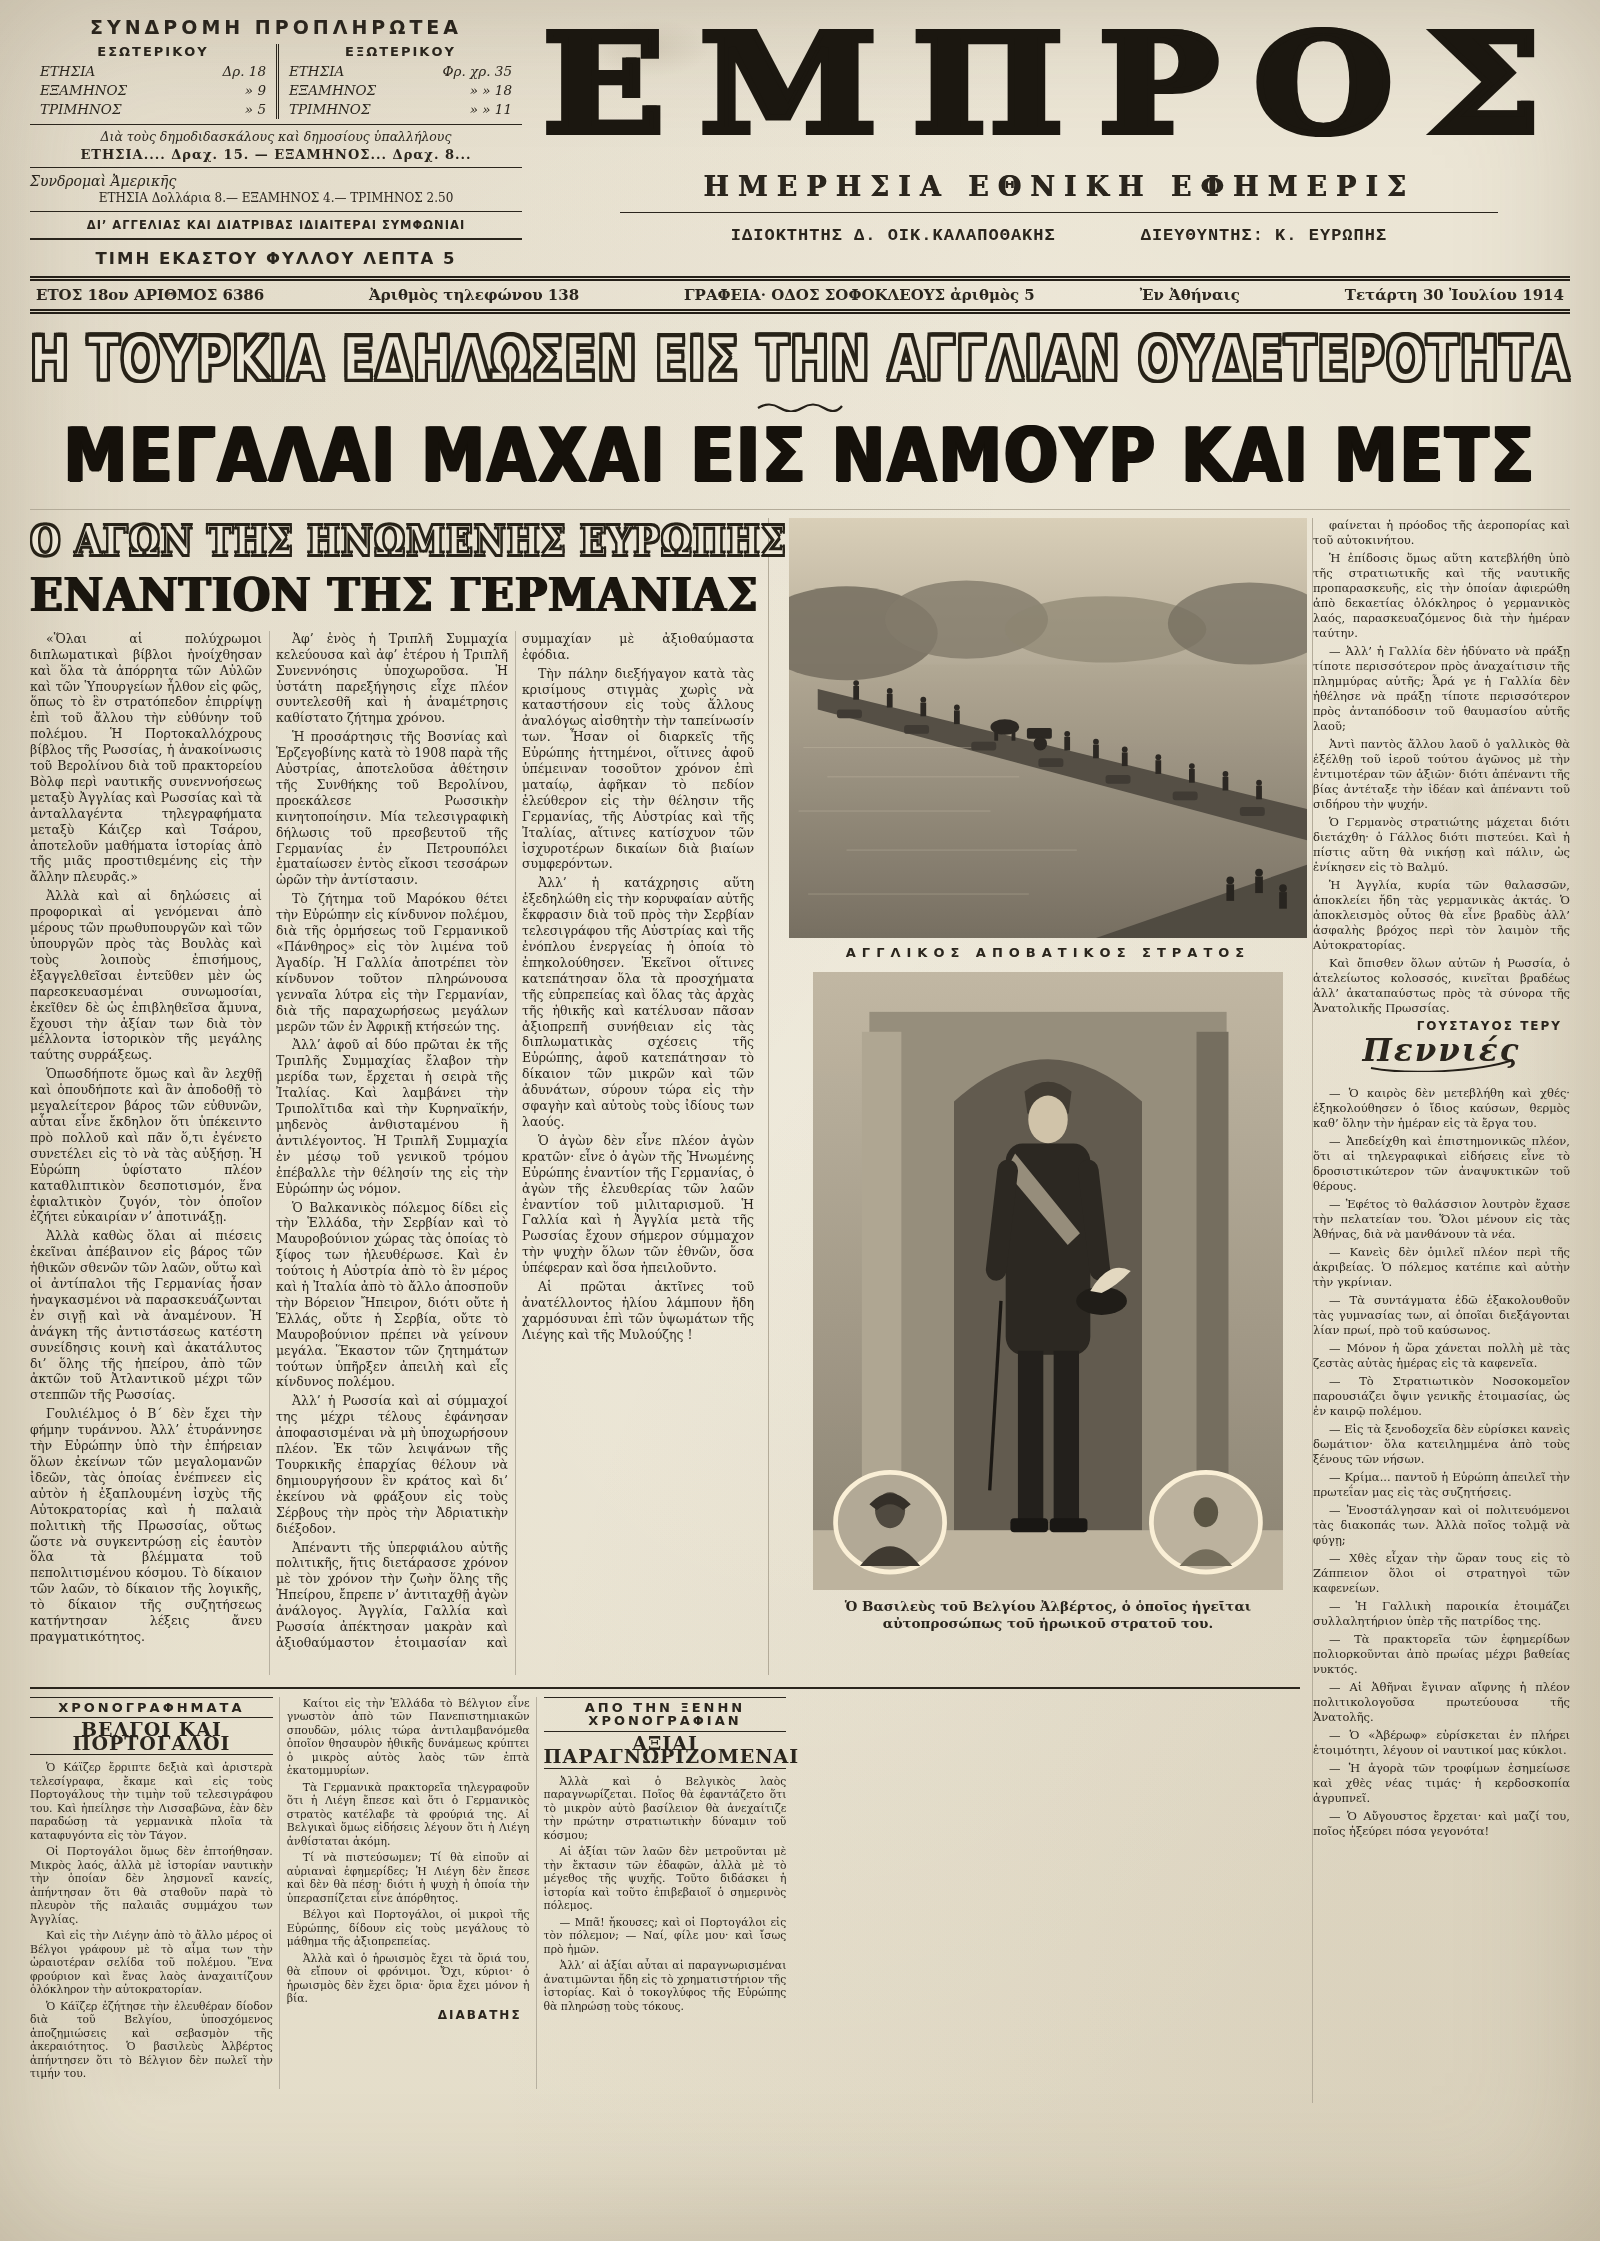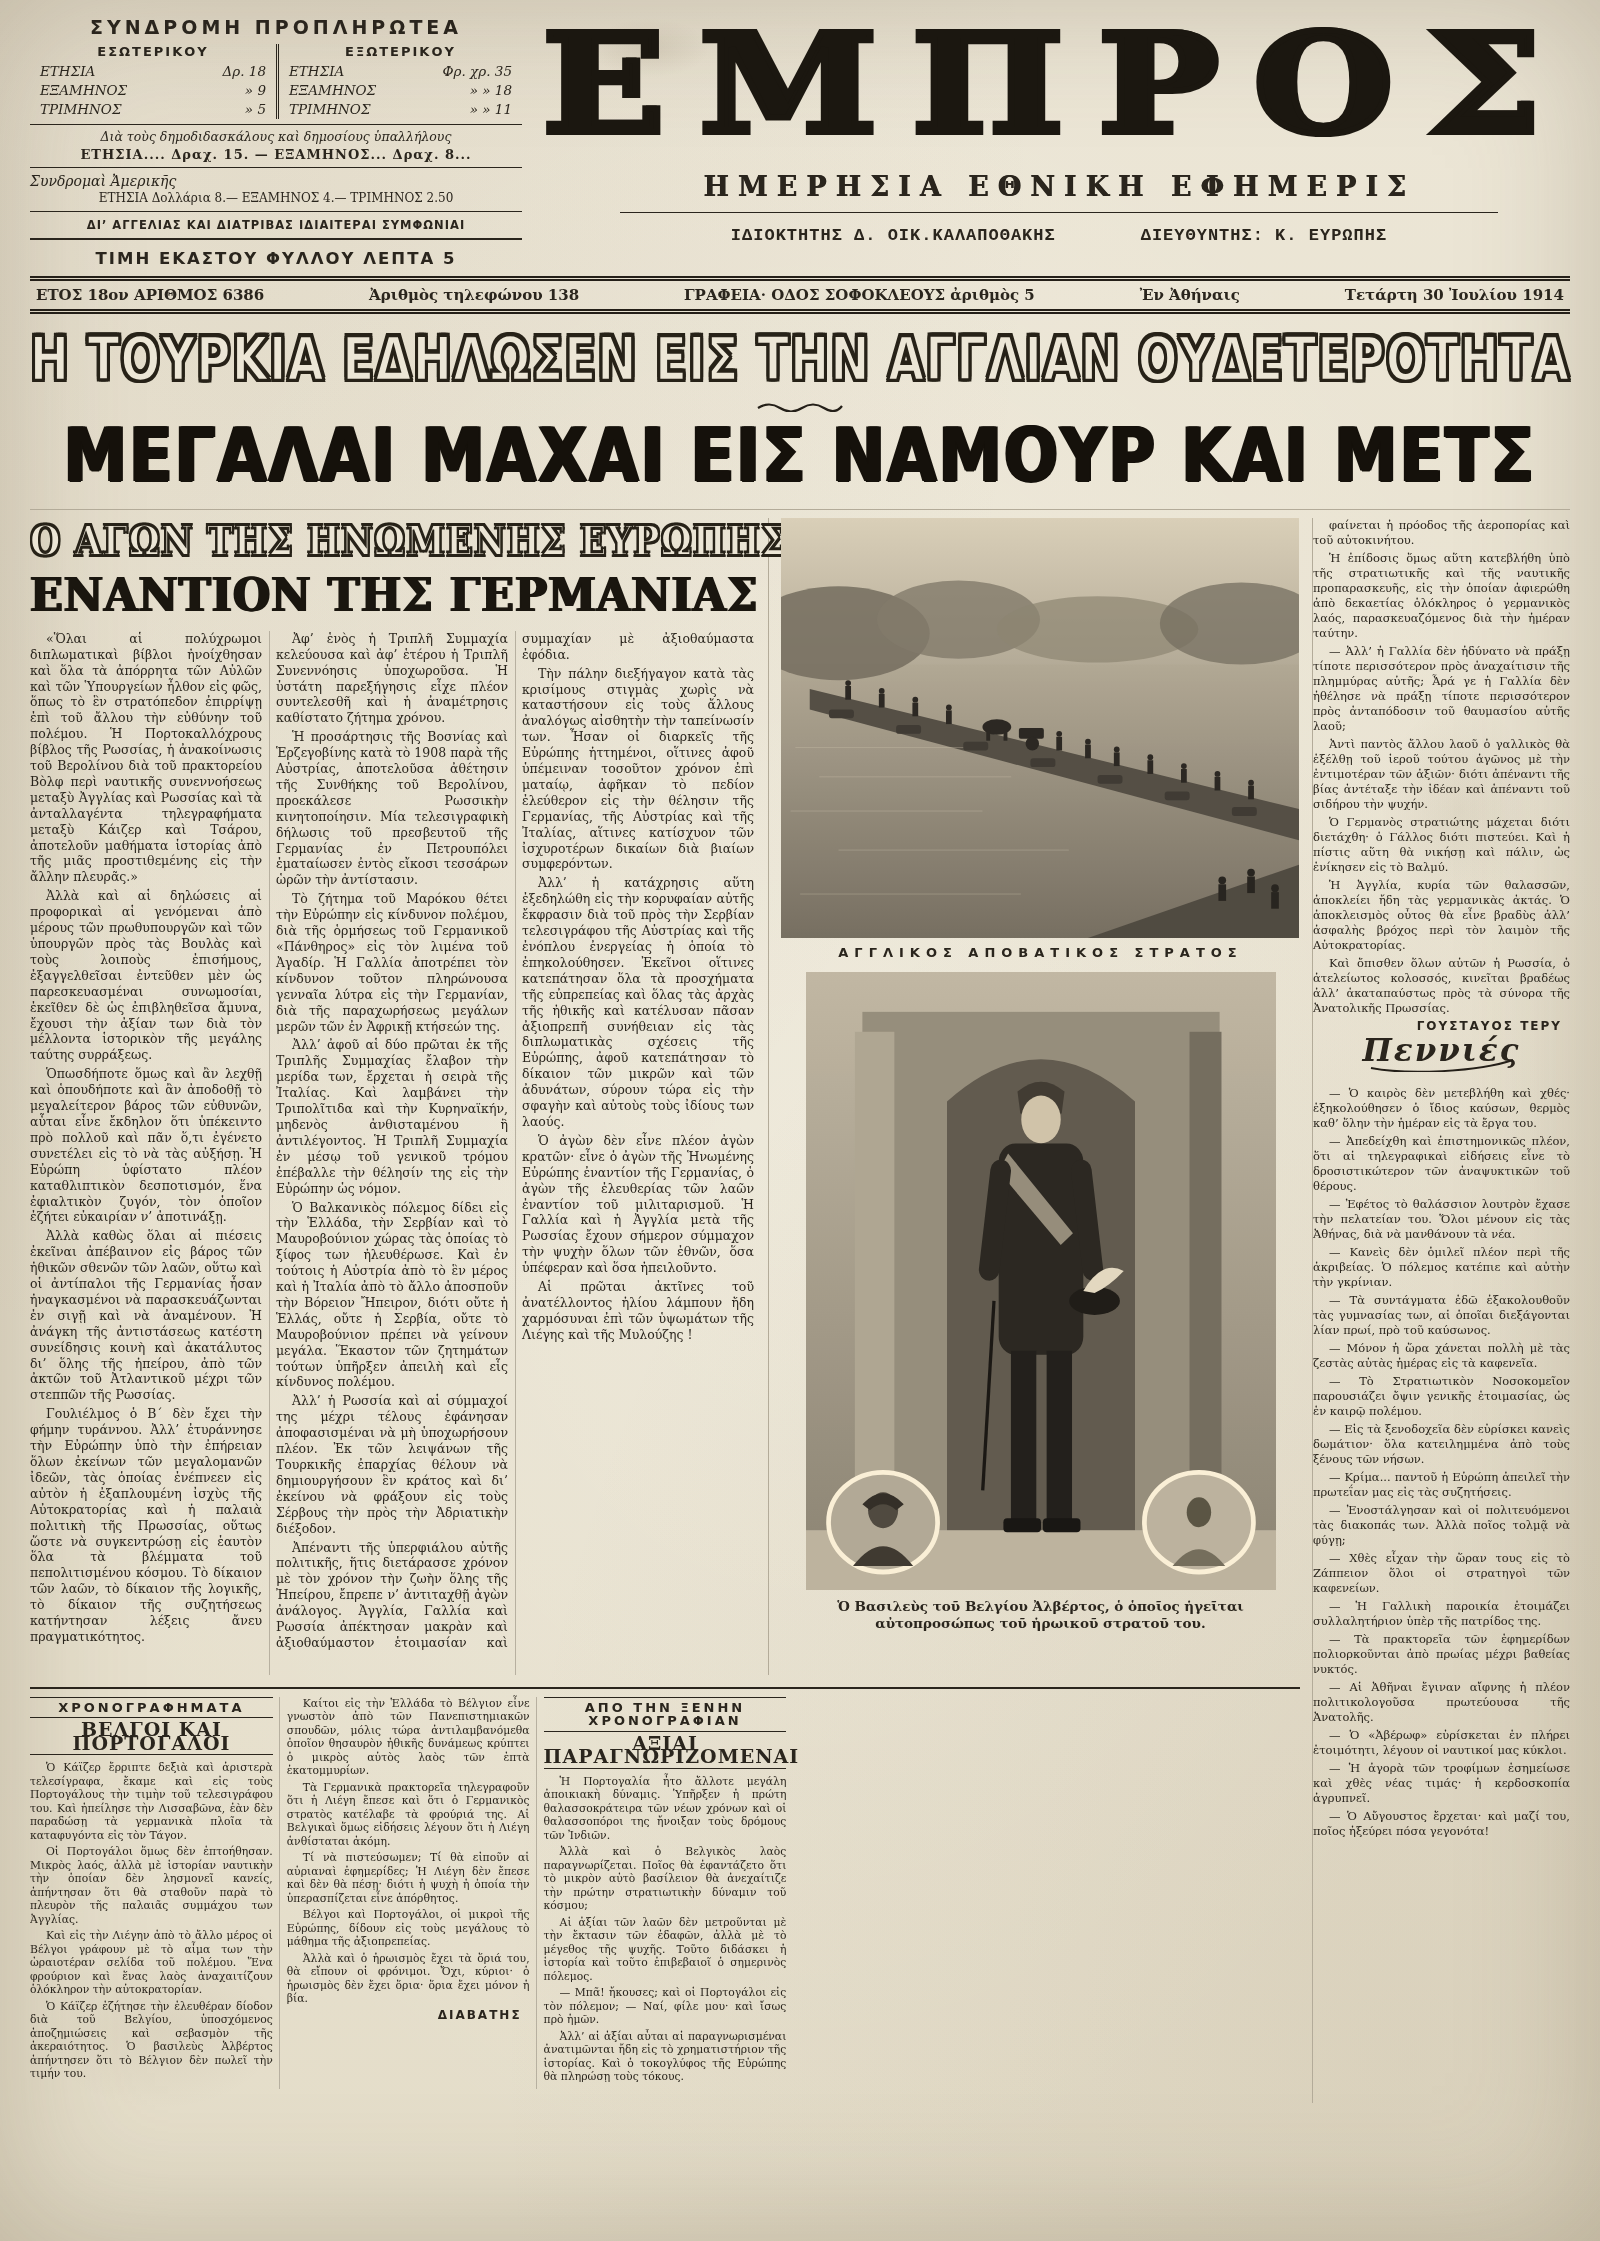--- a/index.html
+++ b/index.html
@@ -80,21 +80,21 @@
     font-size:60px;font-weight:900;letter-spacing:2px;line-height:1.25;
     color:#15110b;text-shadow:1.6px 0 currentColor,-1.6px 0 currentColor,0 1px currentColor;
     transform:scale(1.06,1.25);transform-origin:center;margin:6px 0 12px;
   }
 
   
   .content{display:flex;gap:12px;margin-top:8px;}
   .left-region{width:1270px;}
   .top-flex{display:flex;gap:14px;}
   .lead-article{width:724px;}
-  .photo-col{flex:1;border-left:1px solid #b3ab99;padding-left:12px;}
+  .photo-col{flex:1;border-left:1px solid #b3ab99;padding-left:20px;}
   .right-col{flex:1;border-left:1px solid #b3ab99;height:1585px;overflow:hidden;
              font-size:11.5px;line-height:15px;text-align:justify;}
 
   .lead-title-1{
     text-align:center;font-family:"DejaVu Serif","Liberation Serif",serif;
     font-size:35px;font-weight:bold;letter-spacing:1px;white-space:nowrap;
     color:#ece6d6;-webkit-text-stroke:1.6px #272218;
     text-shadow:-1.5px -1.5px 0 #272218,1.5px -1.5px 0 #272218,-1.5px 1.5px 0 #272218,1.5px 1.5px 0 #272218;
     transform:scaleY(1.15);margin-top:2px;
   }
@@ -427,21 +427,20 @@
             <p class="para">Βέλγοι καὶ Πορτογάλοι, οἱ μικροὶ τῆς Εὐρώπης, δίδουν εἰς τοὺς μεγάλους τὸ μάθημα τῆς ἀξιοπρεπείας.</p>
             <p class="para">Ἀλλὰ καὶ ὁ ἡρωισμὸς ἔχει τὰ ὅριά του, θὰ εἴπουν οἱ φρόνιμοι. Ὄχι, κύριοι· ὁ ἡρωισμὸς δὲν ἔχει ὅρια· ὅρια ἔχει μόνον ἡ βία.</p>
           </div>
         <div class="sig">ΔΙΑΒΑΤΗΣ</div>
         <div class="head-block">
           <div class="kicker">ΑΠΟ ΤΗΝ ΞΕΝΗΝ ΧΡΟΝΟΓΡΑΦΙΑΝ</div>
           <h3 class="section-title">ΑΞΙΑΙ ΠΑΡΑΓΝΩΡΙΖΟΜΕΝΑΙ</h3>
         </div>
         <div>
 
-        <p class="para">Ἡ Πορτογαλία ἦτο ἄλλοτε μεγάλη ἀποικιακὴ δύναμις. Ὑπῆρξεν ἡ πρώτη θαλασσοκράτειρα τῶν νέων χρόνων καὶ οἱ θαλασσοπόροι της ἤνοιξαν τοὺς δρόμους τῶν Ἰνδιῶν.</p>
             <p class="para">Ἀλλὰ καὶ ὁ Βελγικὸς λαὸς παραγνωρίζεται. Ποῖος θὰ ἐφαντάζετο ὅτι τὸ μικρὸν αὐτὸ βασίλειον θὰ ἀνεχαίτιζε τὴν πρώτην στρατιωτικὴν δύναμιν τοῦ κόσμου;</p>
             <p class="para">Αἱ ἀξίαι τῶν λαῶν δὲν μετροῦνται μὲ τὴν ἔκτασιν τῶν ἐδαφῶν, ἀλλὰ μὲ τὸ μέγεθος τῆς ψυχῆς. Τοῦτο διδάσκει ἡ ἱστορία καὶ τοῦτο ἐπιβεβαιοῖ ὁ σημερινὸς πόλεμος.</p>
             <p class="para">— Μπᾶ! ἤκουσες; καὶ οἱ Πορτογάλοι εἰς τὸν πόλεμον; — Ναί, φίλε μου· καὶ ἴσως πρὸ ἡμῶν.</p>
             <p class="para">Ἀλλ’ αἱ ἀξίαι αὗται αἱ παραγνωρισμέναι ἀνατιμῶνται ἤδη εἰς τὸ χρηματιστήριον τῆς ἱστορίας. Καὶ ὁ τοκογλύφος τῆς Εὐρώπης θὰ πληρώσῃ τοὺς τόκους.</p>
           </div>
       </section>
     </div>
 
     <aside class="right-col">
       <div>

